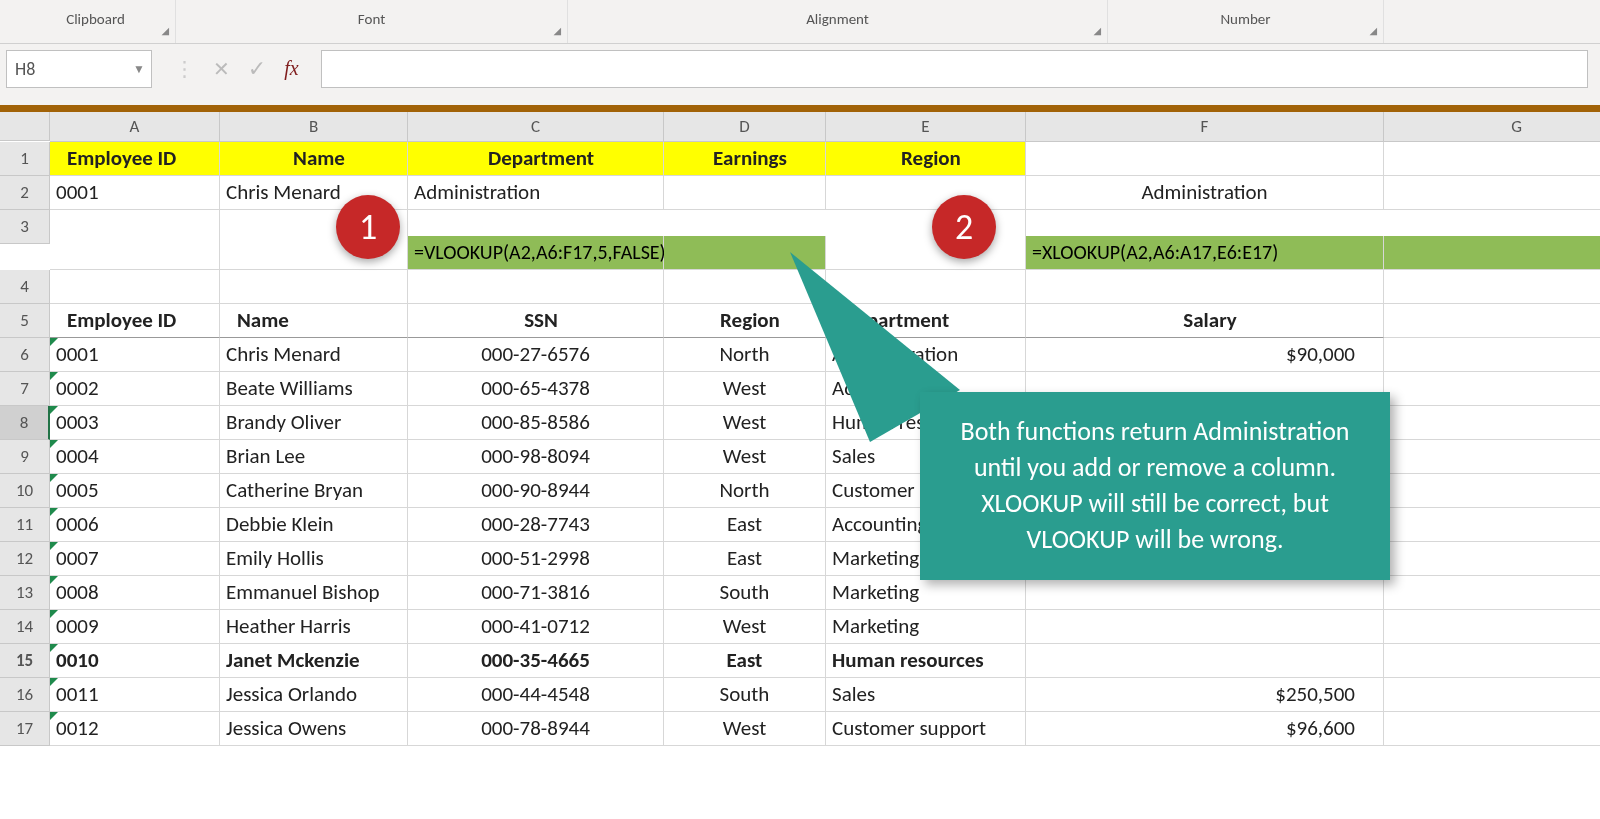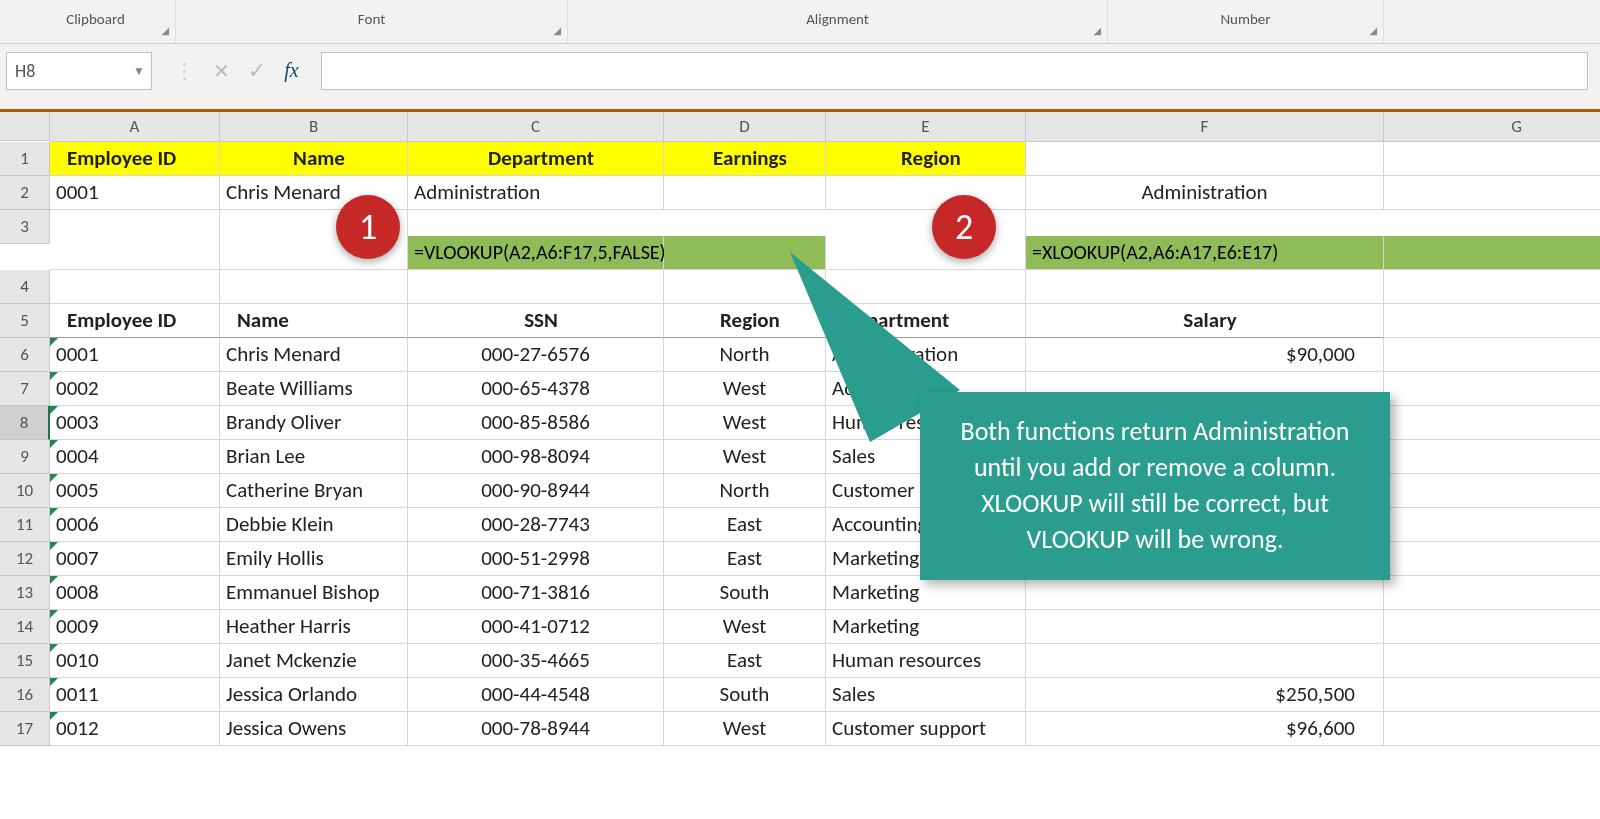--- a/index.html
+++ b/index.html
@@ -43,37 +43,37 @@
   .rg-alignment { width: 540px; border-right: 1px solid #e0e0e0; }
   .rg-number { width: 276px; border-right: 1px solid #e0e0e0; }
 
   .fx-bar {
     height: 68px;
     background: #f3f2f1;
     display: flex;
     align-items: center;
     padding: 8px 12px 20px 6px;
     gap: 8px;
-    border-bottom: 3px solid #a16207;
+    border-bottom: 7px solid #a16207;
   }
   .name-box {
     width: 146px;
     height: 38px;
     background: #fff;
     border: 1px solid #c0c0c0;
     display: flex;
     align-items: center;
     padding: 0 8px;
     font-size: 18px;
     color: #555;
     position: relative;
   }
   .name-box .dd { position: absolute; right: 6px; color: #888; font-size: 12px; }
   .fx-btns { display: flex; align-items: center; gap: 18px; padding: 0 14px; color: #bbb; }
-  .fx-btns .fxlabel { font-style: italic; font-family: 'Times New Roman', serif; font-size: 20px; color: #0c4a6e; }
+  .fx-btns .fxlabel { font-style: italic; font-family: 'Times New Roman', serif; font-size: 20px; color: #7f1d1d; }
   .fx-btns .x { font-size: 20px; }
   .fx-btns .check { font-size: 22px; }
   .fx-input {
     flex: 1;
     height: 38px;
     background: #fff;
     border: 1px solid #c0c0c0;
   }
   .ch {
     background: #e6e6e6;
@@ -353,21 +353,21 @@
     <div style="display: flex;">
       <div class="rh">14</div>
       <div class="cell cA ">0009<div class="tri"></div></div>
       <div class="cell cB ">Heather Harris</div>
       <div class="cell cC center ">000-41-0712</div>
       <div class="cell cD center ">West</div>
       <div class="cell cE ">Marketing</div>
       <div class="cell cF right "></div>
       <div class="cell cG "></div>
     </div>
-    <div style="display: flex;">
+    <div style="display: flex; font-weight: bold;">
       <div class="rh">15</div>
       <div class="cell cA ">0010<div class="tri"></div></div>
       <div class="cell cB ">Janet Mckenzie</div>
       <div class="cell cC center ">000-35-4665</div>
       <div class="cell cD center ">East</div>
       <div class="cell cE ">Human resources</div>
       <div class="cell cF right "></div>
       <div class="cell cG "></div>
     </div>
     <div style="display: flex;">

